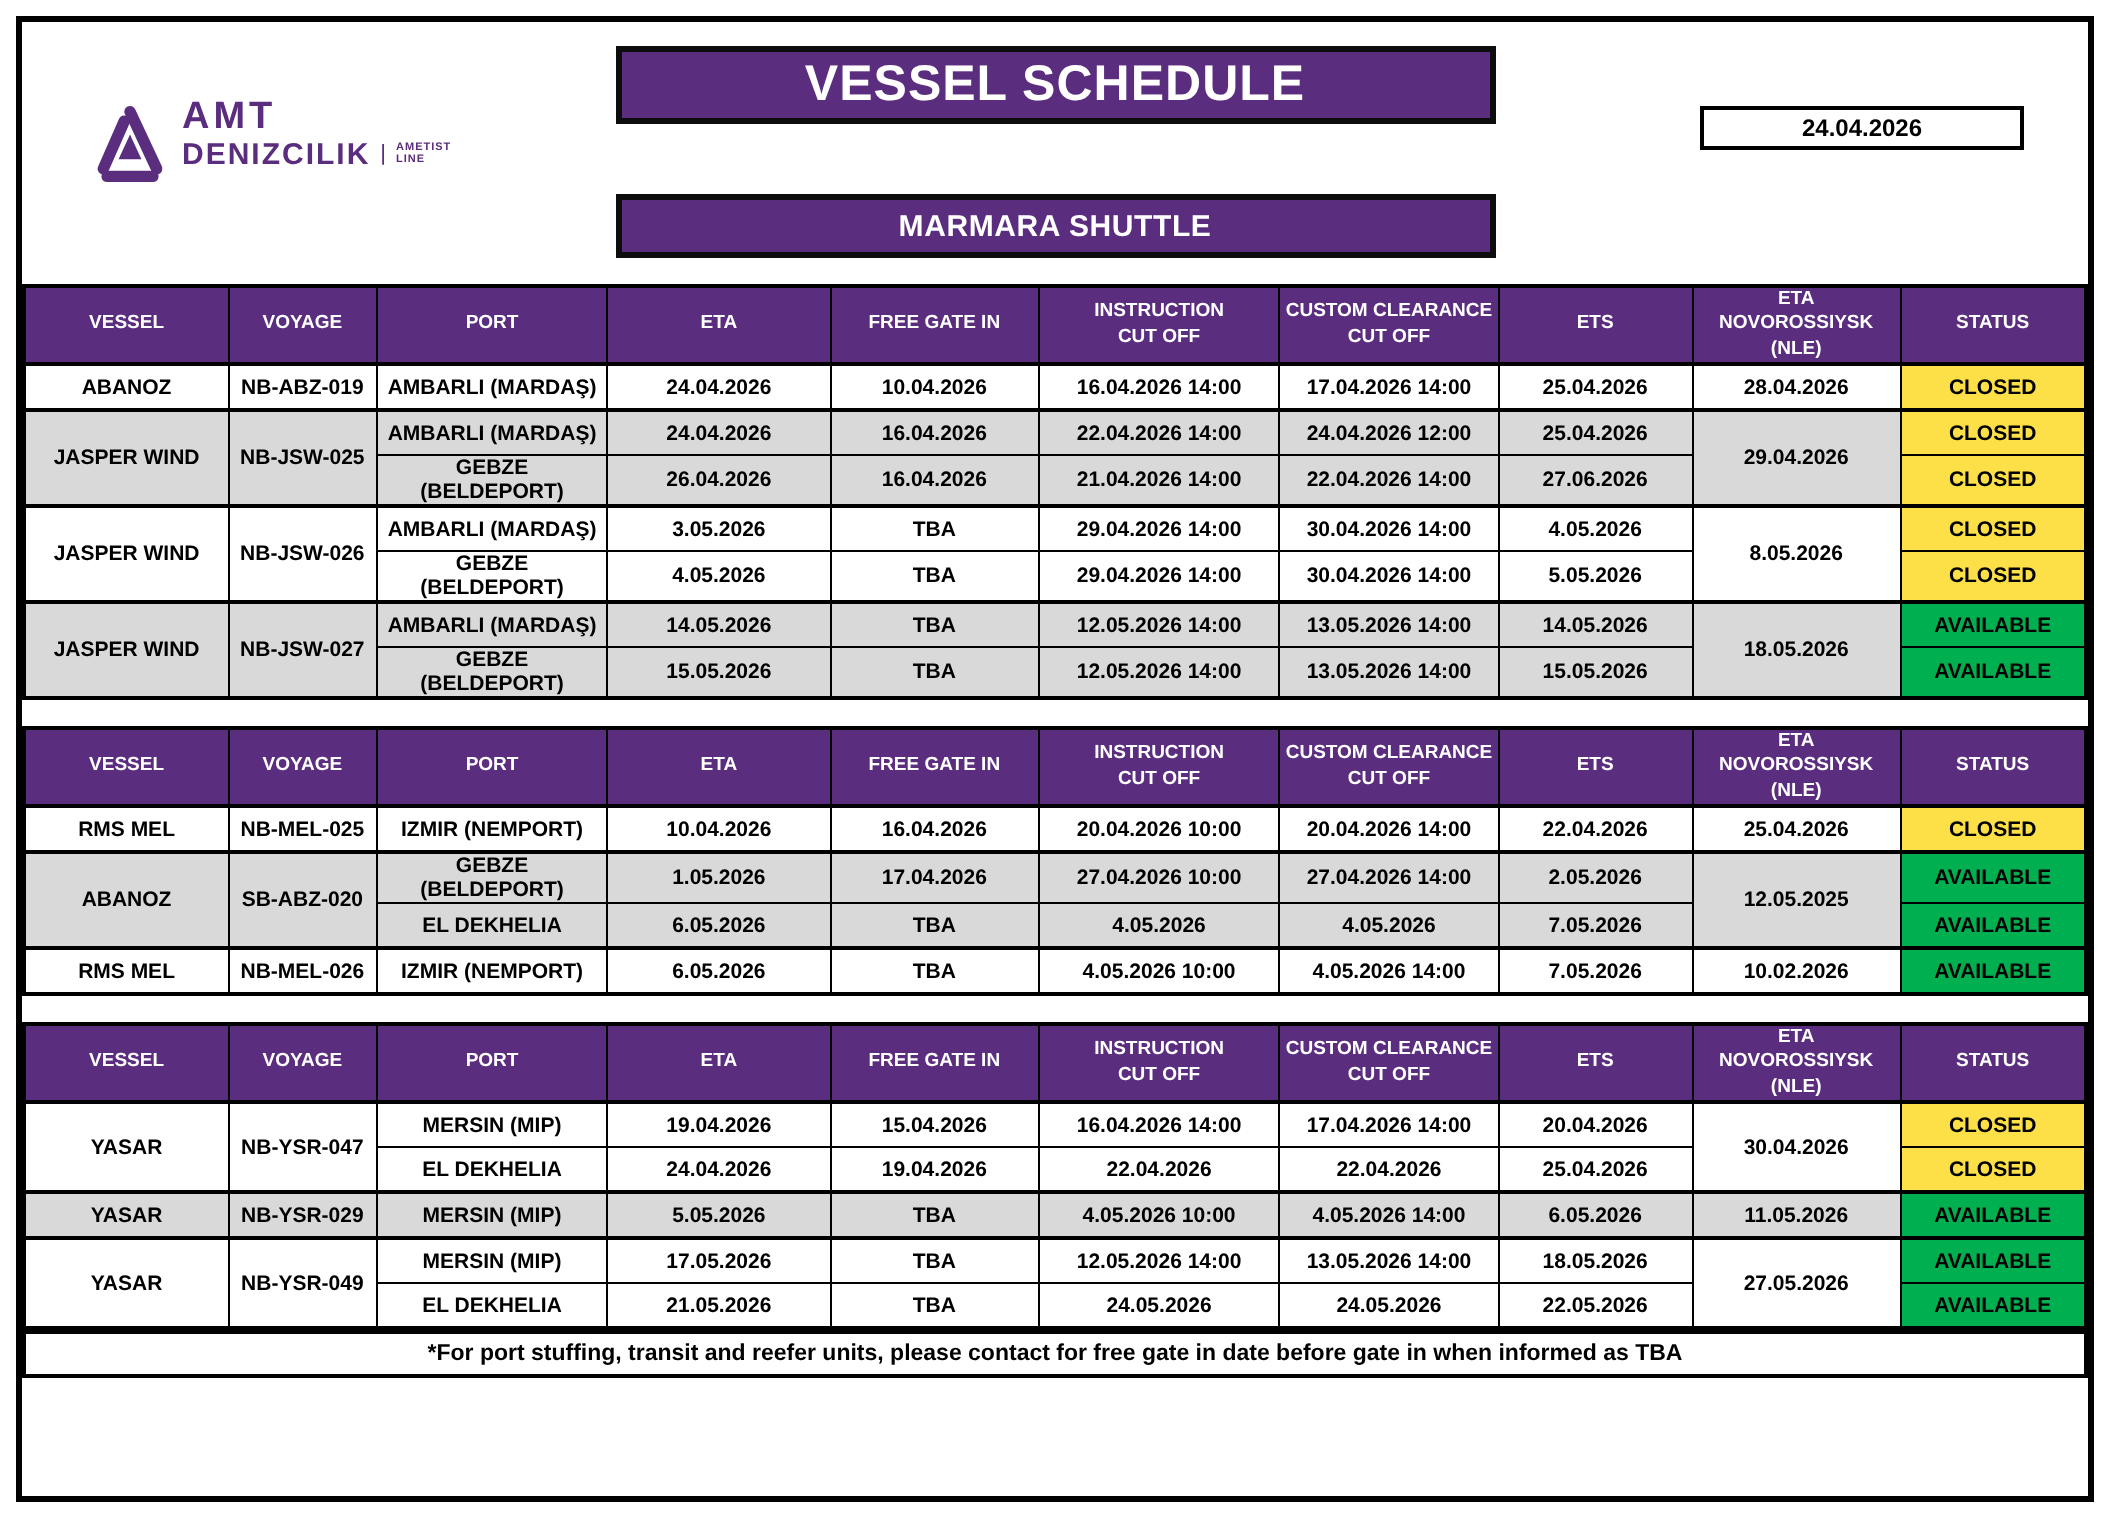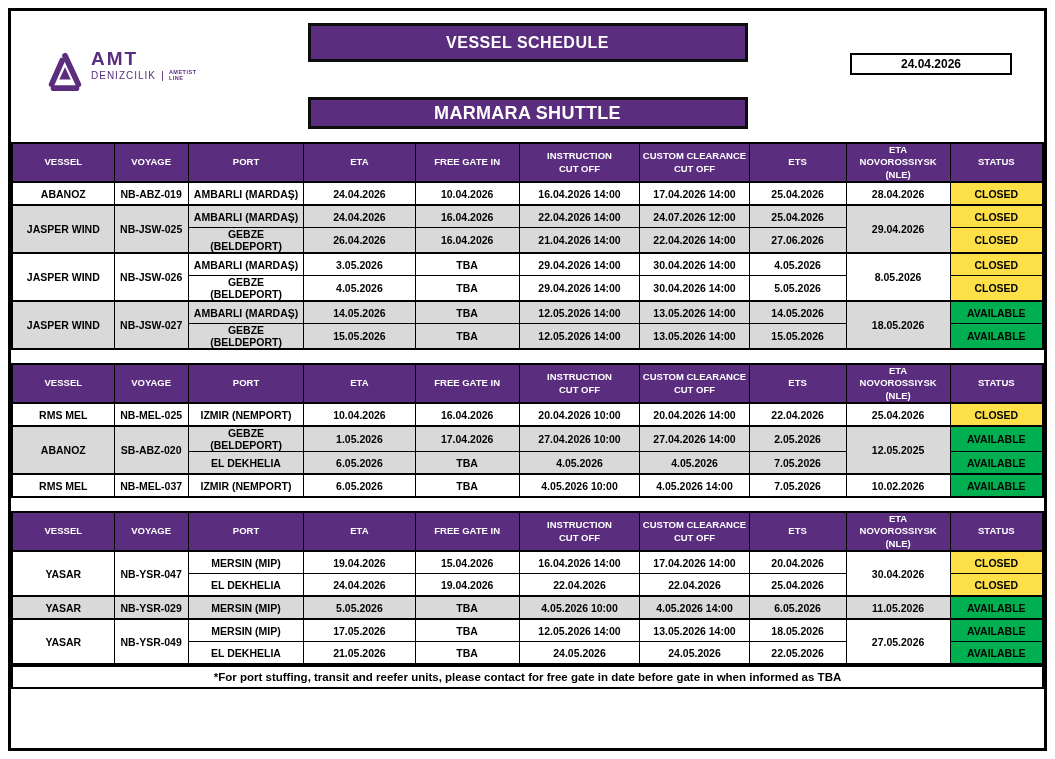--- a/index.html
+++ b/index.html
@@ -11,39 +11,39 @@
   .frame {
     position:absolute; left:8px; top:8px; right:8px; bottom:8px;
     border:3px solid #000; background:#fff;
   }
   
   .header-area { position:relative; height:84px; }
   .logo { position:absolute; left:34px; top:38px; display:flex; align-items:flex-start; gap:6px; }
   .logo-text { display:flex; flex-direction:column; line-height:1; }
   .brand-name { font-size:19px; font-weight:700; color:#5B2D7E; letter-spacing:2px; }
   .brand-sub-row { display:flex; align-items:center; gap:5px; margin-top:2px; }
-  .brand-sub { font-size:10px; font-weight:400; color:#5B2D7E; letter-spacing:1px; }
+  .brand-sub { font-size:15px; font-weight:700; color:#5B2D7E; letter-spacing:1px; }
   .brand-divider { color:#5B2D7E; font-size:11px; font-weight:400; }
   .brand-line { display:flex; flex-direction:column; line-height:1; }
   .brand-line span { font-size:5.5px; font-weight:700; color:#5B2D7E; letter-spacing:.5px; }
   .banner {
     background:#5B2D7E; color:#fff; font-weight:700; text-align:center;
     border:3px solid #0d0d0d; display:flex; align-items:center; justify-content:center;
   }
   .title-banner {
     position:absolute; left:50%; transform:translateX(-50%);
-    top:12px; width:434px; height:33px; font-size:16px; letter-spacing:.5px;
+    top:12px; width:434px; height:33px; font-size:25px; letter-spacing:.5px;
   }
   .date-box {
     position:absolute; right:32px; top:42px; width:158px; height:18px;
     border:2px solid #000; display:flex; align-items:center; justify-content:center;
     font-size:12px; font-weight:700; color:#000; background:#fff;
   }
   
-  .banner.section { width:434px; height:26px; margin:12px auto 4px; font-size:18px; letter-spacing:.3px; }
+  .banner.section { width:434px; height:26px; margin:12px auto 4px; font-size:15px; letter-spacing:.3px; }
   #sections > .banner:first-child { margin-top:2px; }
   table.sched {
     width:100%; border-collapse:collapse; table-layout:fixed;
     margin-top:13px; border:2px solid #000;
   }
   table.sched th {
     background:#5B2D7E; color:#fff; font-size:9.5px; font-weight:700;
     border:1px solid #000; border-bottom:2px solid #000;
     white-space:pre-line; line-height:1.3; height:30px; vertical-align:middle; padding:0 1px;
   }
@@ -143,21 +143,21 @@
             <td rowspan="1">28.04.2026</td>
             <td class="status closed">CLOSED</td>
           </tr>
           <tr class="shaded group-start">
             <td rowspan="2">JASPER WIND</td>
             <td rowspan="2">NB-JSW-025</td>
             <td>AMBARLI (MARDAŞ)</td>
             <td>24.04.2026</td>
             <td>16.04.2026</td>
             <td>22.04.2026 14:00</td>
-            <td>24.07.2026 12:00</td>
+            <td>24.04.2026 12:00</td>
             <td>25.04.2026</td>
             <td rowspan="2">29.04.2026</td>
             <td class="status closed">CLOSED</td>
           </tr>
           <tr class="shaded ">
             <td>GEBZE (BELDEPORT)</td>
             <td>26.04.2026</td>
             <td>16.04.2026</td>
             <td>21.04.2026 14:00</td>
             <td>22.04.2026 14:00</td>
@@ -267,21 +267,21 @@
             <td>EL DEKHELIA</td>
             <td>6.05.2026</td>
             <td>TBA</td>
             <td>4.05.2026</td>
             <td>4.05.2026</td>
             <td>7.05.2026</td>
             <td class="status available">AVAILABLE</td>
           </tr>
           <tr class="group-start">
             <td rowspan="1">RMS MEL</td>
-            <td rowspan="1">NB-MEL-037</td>
+            <td rowspan="1">NB-MEL-026</td>
             <td>IZMIR (NEMPORT)</td>
             <td>6.05.2026</td>
             <td>TBA</td>
             <td>4.05.2026 10:00</td>
             <td>4.05.2026 14:00</td>
             <td>7.05.2026</td>
             <td rowspan="1">10.02.2026</td>
             <td class="status available">AVAILABLE</td>
           </tr>
         </tbody>

